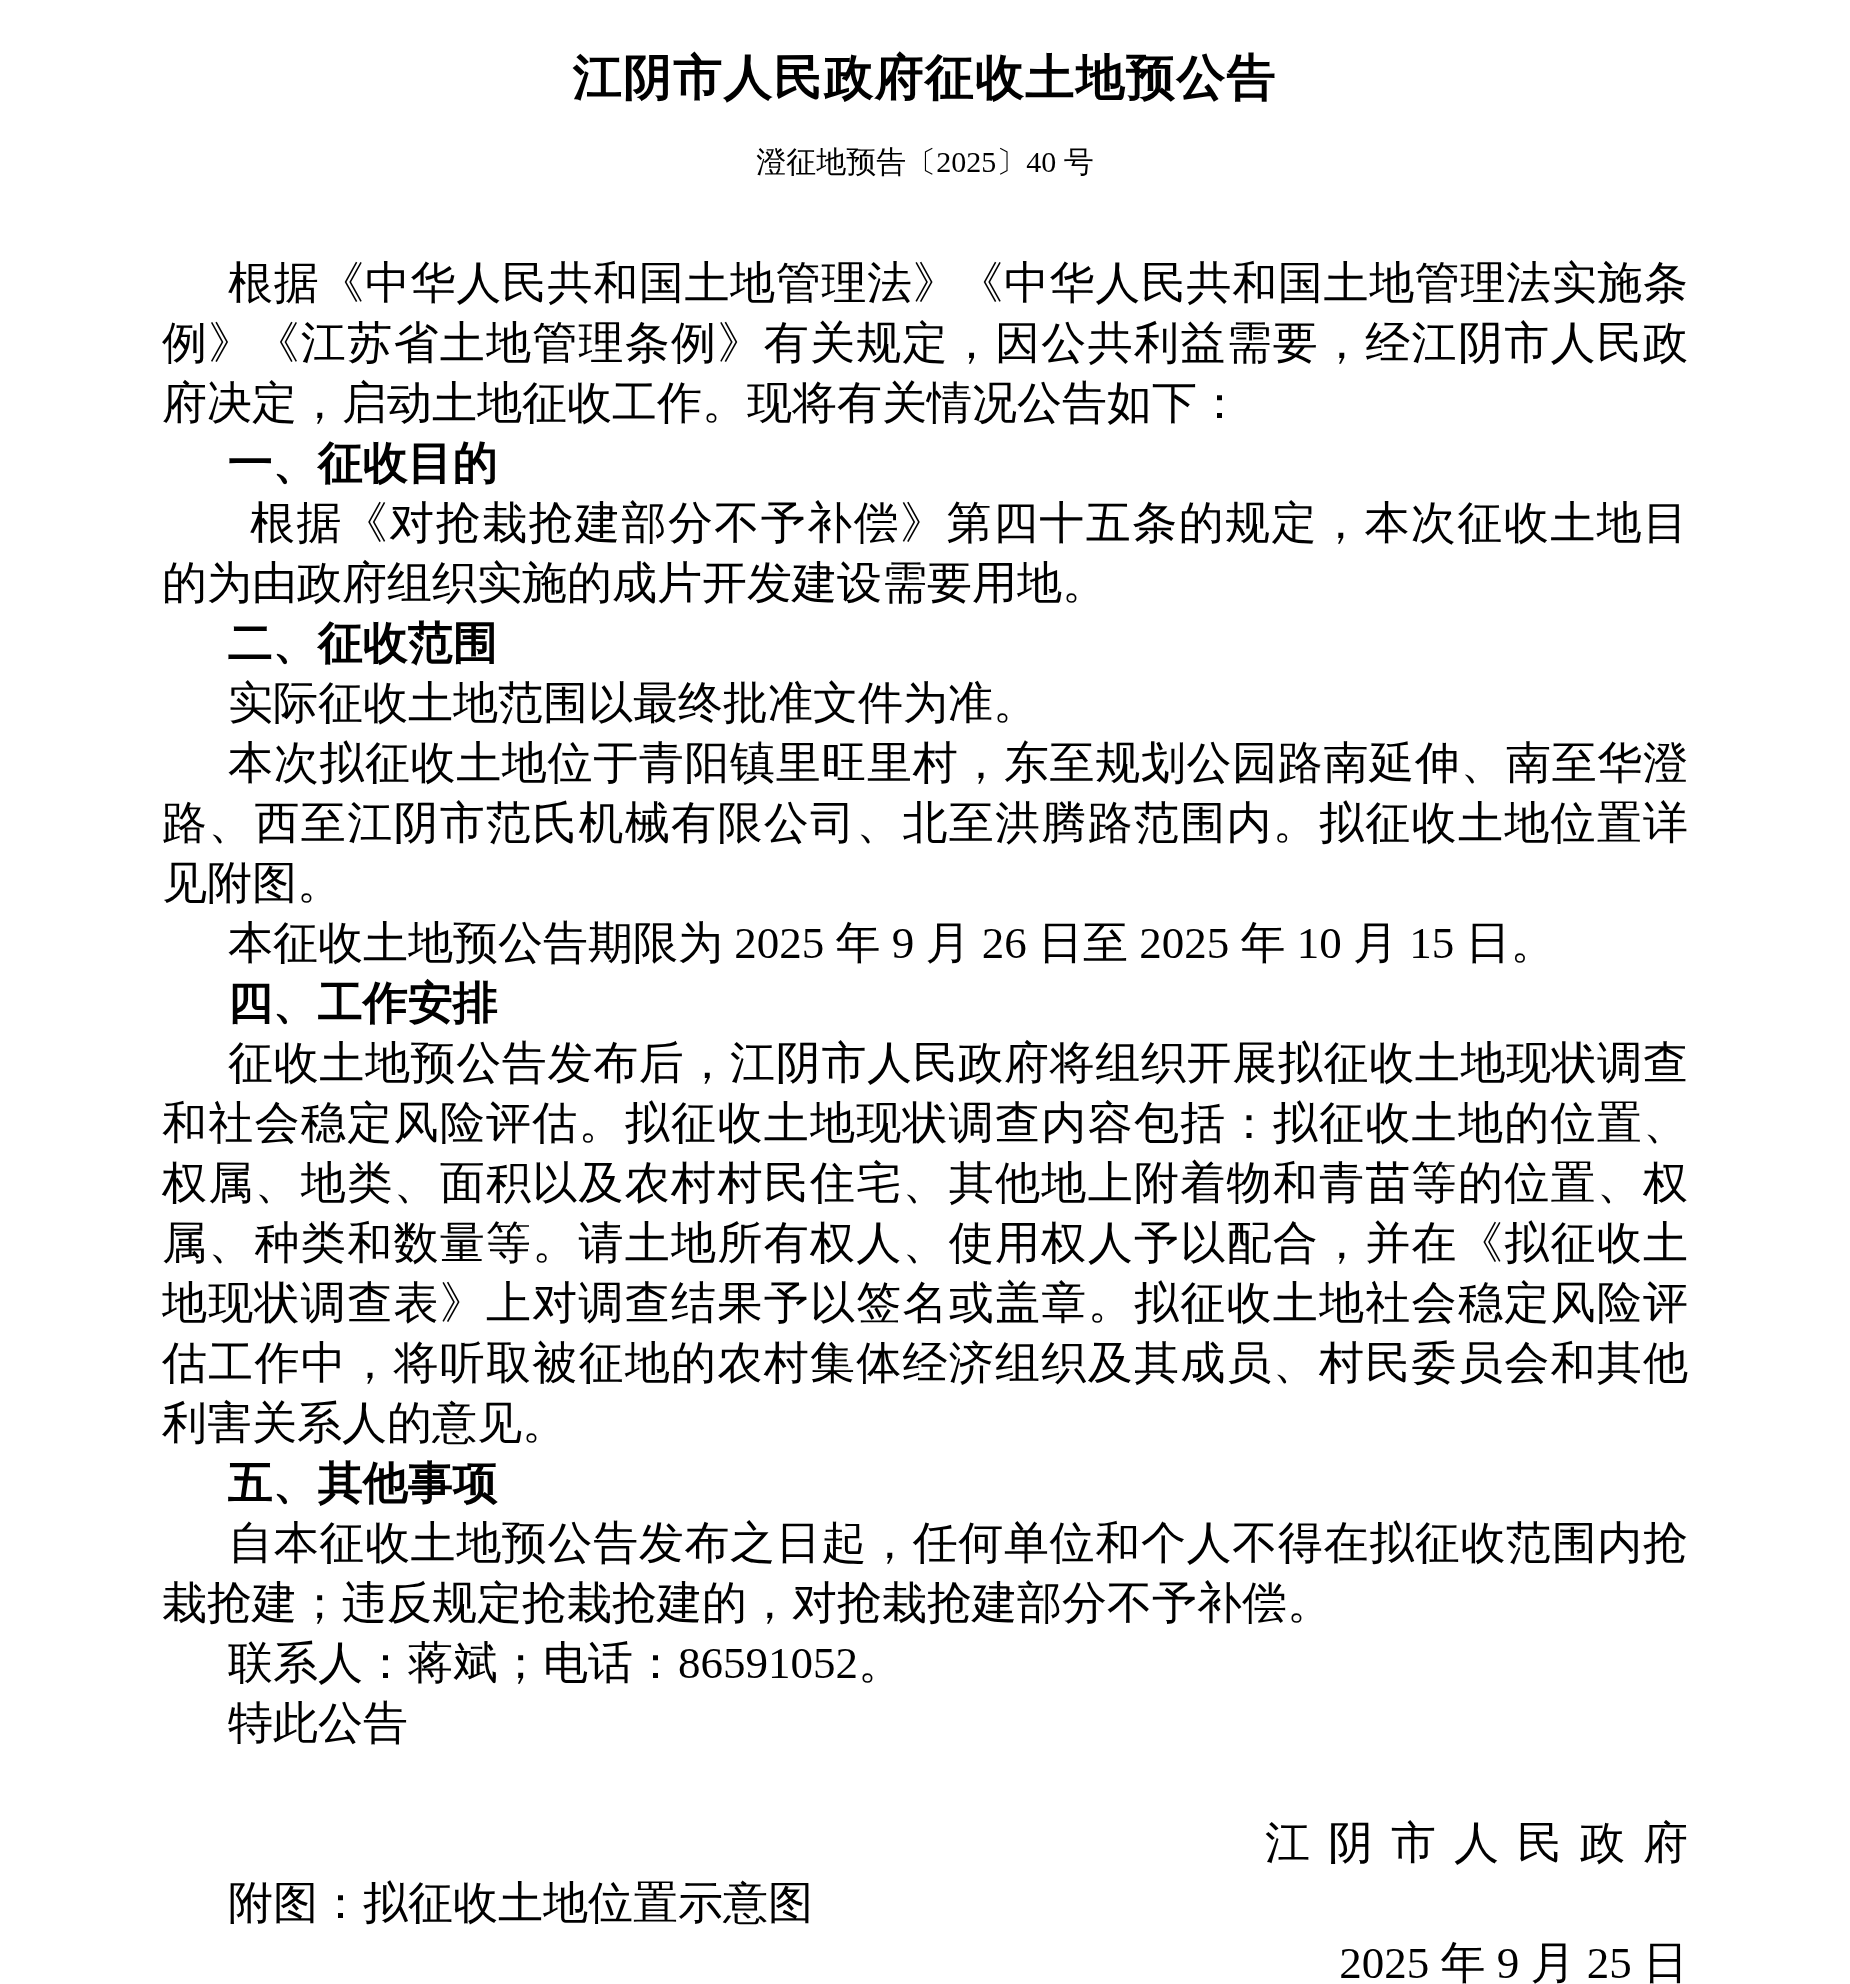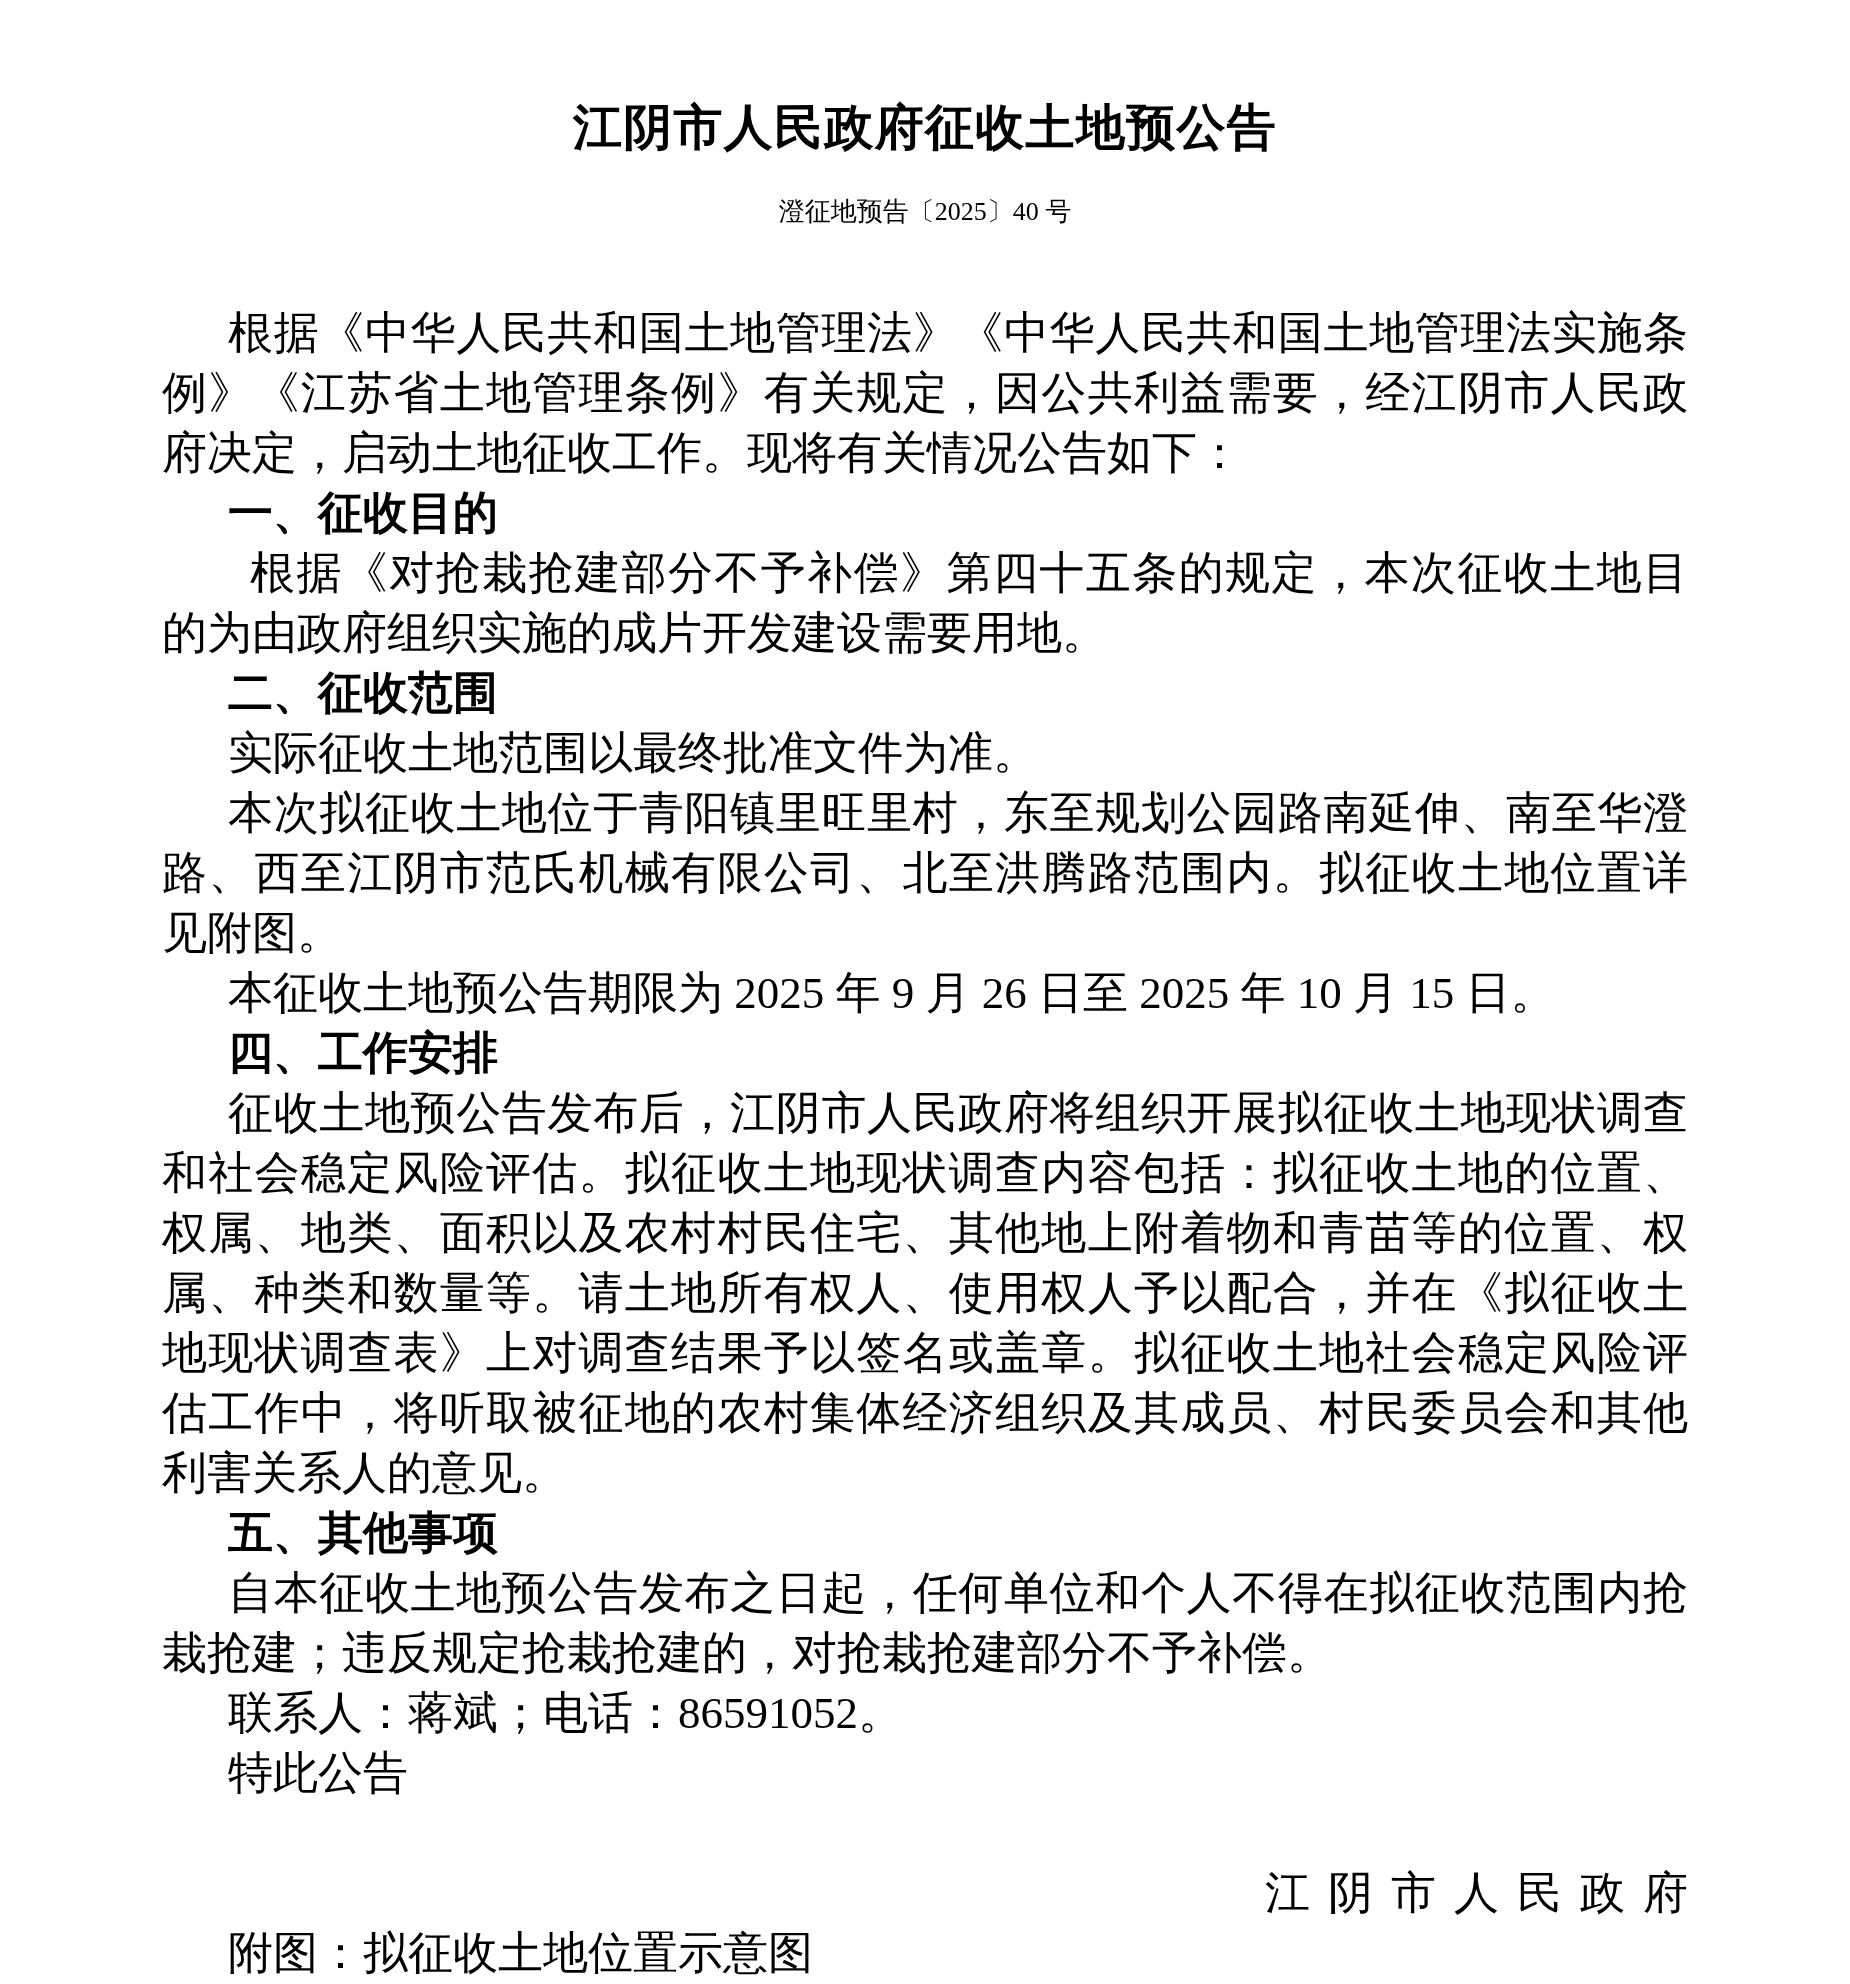--- a/index.html
+++ b/index.html
@@ -3,33 +3,33 @@
 <meta charset="utf-8">
 <style>
   html, body { margin: 0; padding: 0; background: #ffffff; }
   .page {
     width: 1850px;
     height: 1985px;
     background: #ffffff;
     color: #000000;
     font-family: "Liberation Serif", "DejaVu Serif", serif;
     box-sizing: border-box;
-    padding: 99px 162px 0 162px;
+    padding: 49px 162px 0 162px;
     overflow: hidden;
   }
   .doc-title {
     text-align: center;
     font-size: 49px;
     font-weight: 700;
     line-height: 57px;
     letter-spacing: 1.3px;
   }
   .doc-number {
     text-align: center;
-    font-size: 26px;
+    font-size: 30px;
     line-height: 32px;
     margin-top: 40px;
   }
   .doc-body {
     margin-top: 75px;
     font-size: 45px;
     line-height: 60px;
     text-align: justify;
     text-justify: inter-ideograph;
   }

